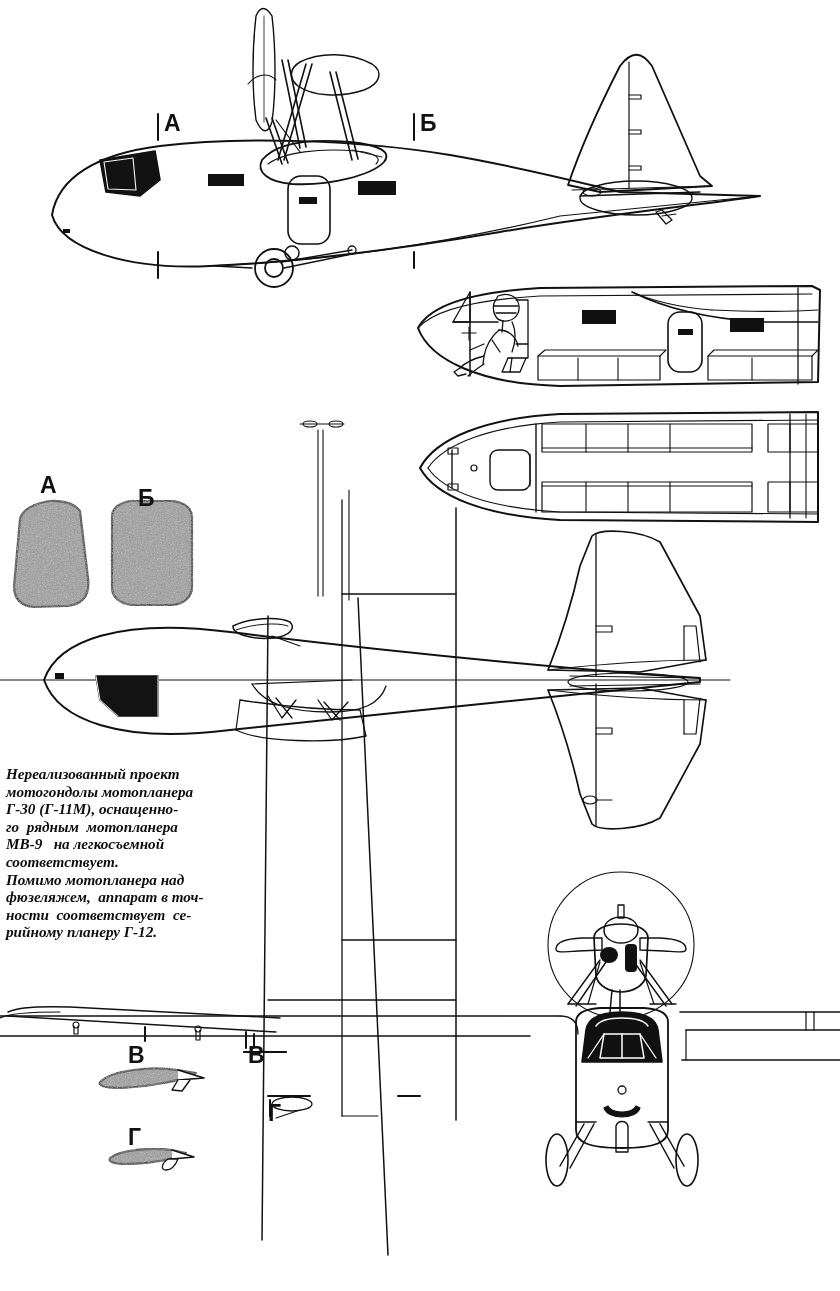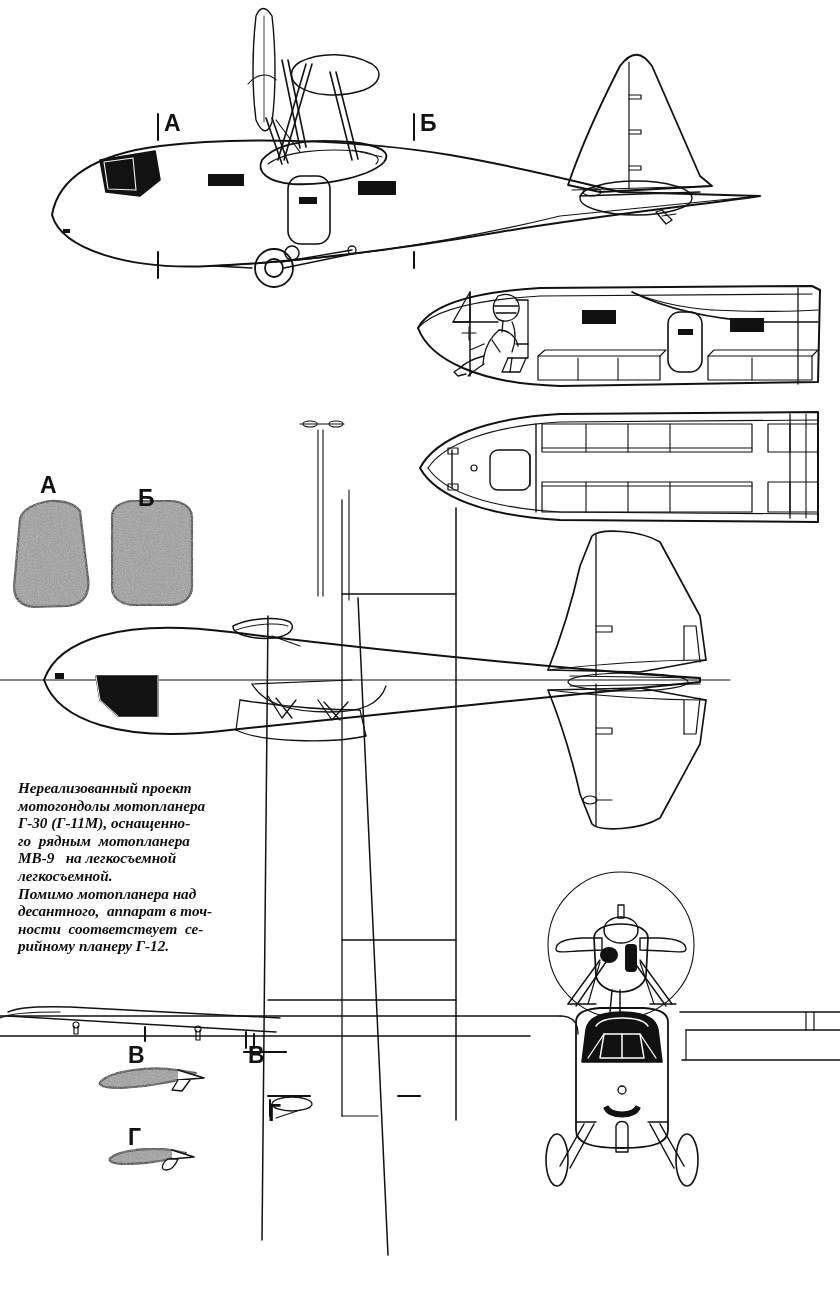--- a/index.html
+++ b/index.html
@@ -1,21 +1,21 @@
 <!DOCTYPE html>
 <html><head>
 <meta charset="utf-8">
 <style>
   html,body{margin:0;padding:0;background:#ffffff;}
   body{width:840px;height:1291px;overflow:hidden;font-family:"Liberation Sans",sans-serif;}
   #page{position:relative;width:840px;height:1291px;background:#fff;}
   svg.dwg{position:absolute;left:0;top:0;width:840px;height:1291px;}
   .lbl{position:absolute;font-family:"Liberation Sans",sans-serif;font-weight:bold;color:#111;}
   .secletter{font-size:23px;letter-spacing:.5px;}
-  .capbox{position:absolute;left:18px;top:765px;width:240px;margin-top:14px;}
+  .capbox{position:absolute;left:6px;top:765px;width:240px;}
   .capline{font-family:"Liberation Serif",serif;font-style:italic;font-weight:bold;font-size:15.2px;
            color:#0d0d0d;line-height:17.6px;white-space:pre;}
 </style>
 </head>
 <body>
 
 <div id="page">
 
   <svg class="dwg" viewBox="0 0 840 1291">
     <defs>
@@ -384,20 +384,20 @@
 
   <div class="lbl secletter" style="left:128px;top:1124px;">Г</div>
   <div class="lbl secletter" style="left:268px;top:1100px;">Г</div>
 
   <div class="capbox">
     <div class="capline">Нереализованный проект</div>
     <div class="capline">мотогондолы мотопланера</div>
     <div class="capline">Г-30 (Г-11М), оснащенно-</div>
     <div class="capline">го  рядным  мотопланера</div>
     <div class="capline">МВ-9   на легкосъемной</div>
-    <div class="capline">легкосъемной.</div>
+    <div class="capline">соответствует.</div>
     <div class="capline">Помимо мотопланера над</div>
-    <div class="capline">десантного,  аппарат в точ-</div>
+    <div class="capline">фюзеляжем,  аппарат в точ-</div>
     <div class="capline">ности  соответствует  се-</div>
     <div class="capline">рийному планеру Г-12.</div>
   </div>
 
 </div>
 
 </body></html>

